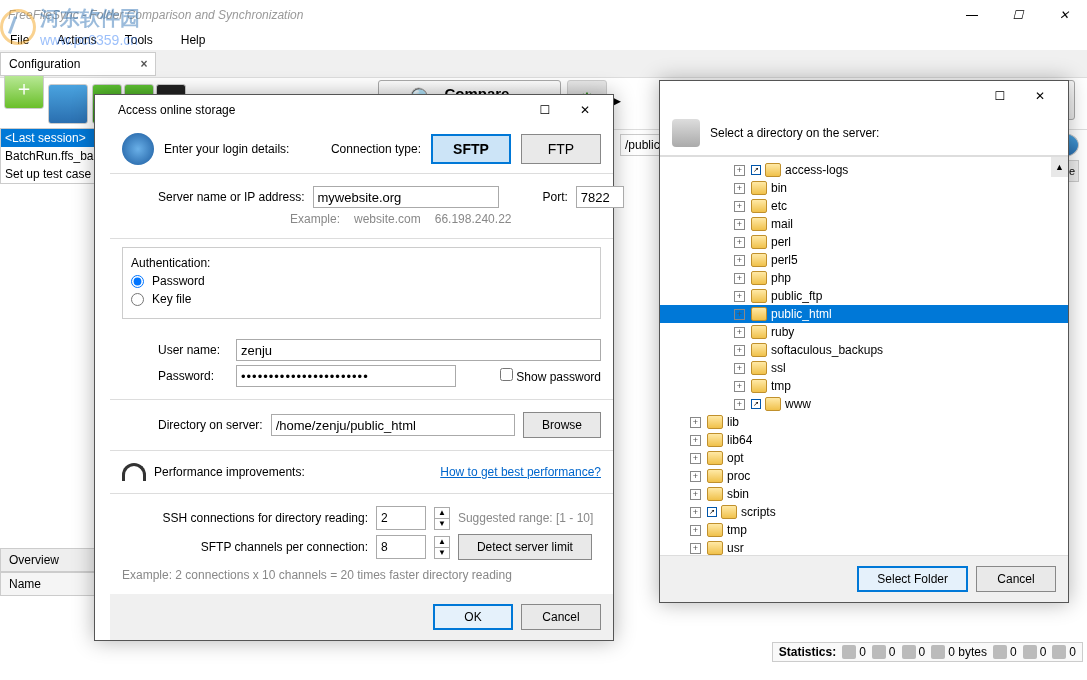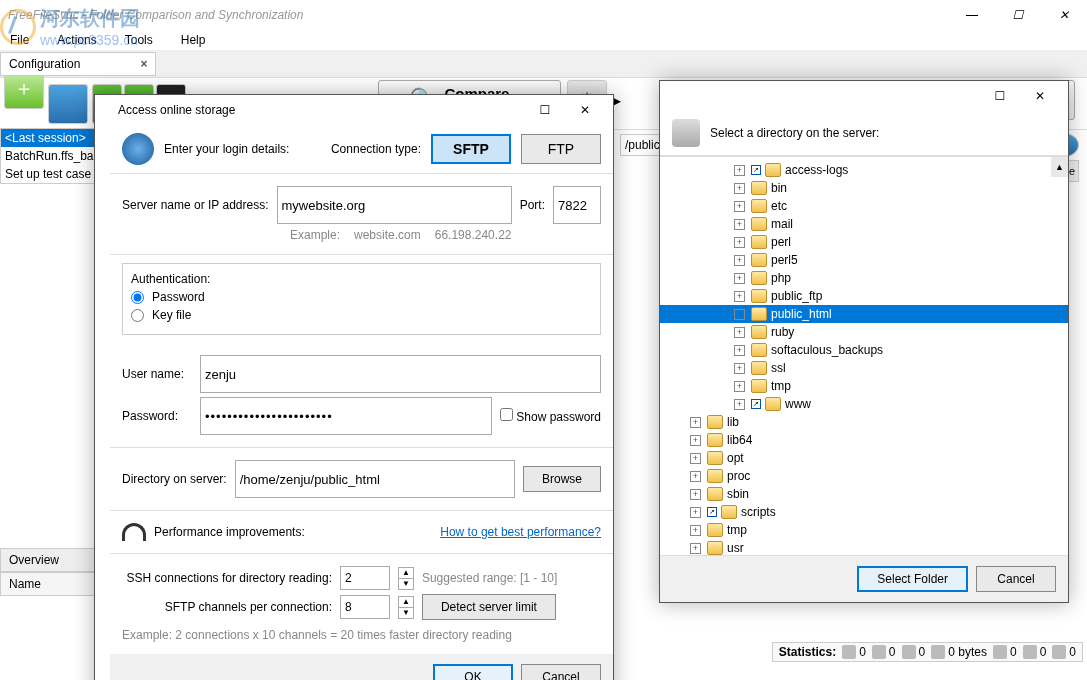--- a/index.html
+++ b/index.html
@@ -34,22 +34,22 @@
 .session-list div.sel { background: #0078d7; color: #fff; }
 .overview-tab { border: 1px solid #ccc; background: #eee; padding: 4px 8px; margin-top: 200px; display: inline-block; }
 .name-hdr { border: 1px solid #ccc; padding: 4px 8px; background: #f5f5f5; }
 
 
 .dialog { position: absolute; background: #fff; border: 1px solid #555; box-shadow: 0 0 20px rgba(0,0,0,0.3); }
 .dlg-title { height: 30px; display: flex; align-items: center; padding: 0 8px; }
 .dlg-title .spacer { flex: 1; }
 .dlg-section { padding: 8px 12px; border-bottom: 1px solid #ddd; }
 .dlg-row { display: flex; align-items: center; gap: 8px; margin: 4px 0; }
-.dlg-row label { white-space: nowrap; }
-.txt { border: 1px solid #aaa; height: 38px; padding: 0 4px; font-size: 13px; }
+.dlg-row label { white-space: nowrap; margin-left: 36px; }
+.txt { border: 1px solid #aaa; height: 22px; padding: 0 4px; font-size: 13px; }
 .conn-btn { width: 80px; height: 30px; border: 1px solid #888; background: #e9e9e9; font-size: 14px; }
 .conn-btn.active { background: #cce4f7; border: 2px solid #0078d7; font-weight: bold; }
 .example { color: #888; margin-left: 0; }
 .auth-box { display: flex; gap: 16px; flex-direction: column; }
 .auth-left { border: 1px solid #ccc; padding: 8px; }
 .auth-right { flex: 1; }
 .link { color: #0066cc; text-decoration: underline; cursor: pointer; }
 .spin { width: 50px; height: 24px; border: 1px solid #aaa; padding: 0 4px; }
 .btn { height: 26px; padding: 0 18px; border: 1px solid #888; background: #e9e9e9; }
 .btn.primary { border: 2px solid #0078d7; background: #e5f1fb; }

